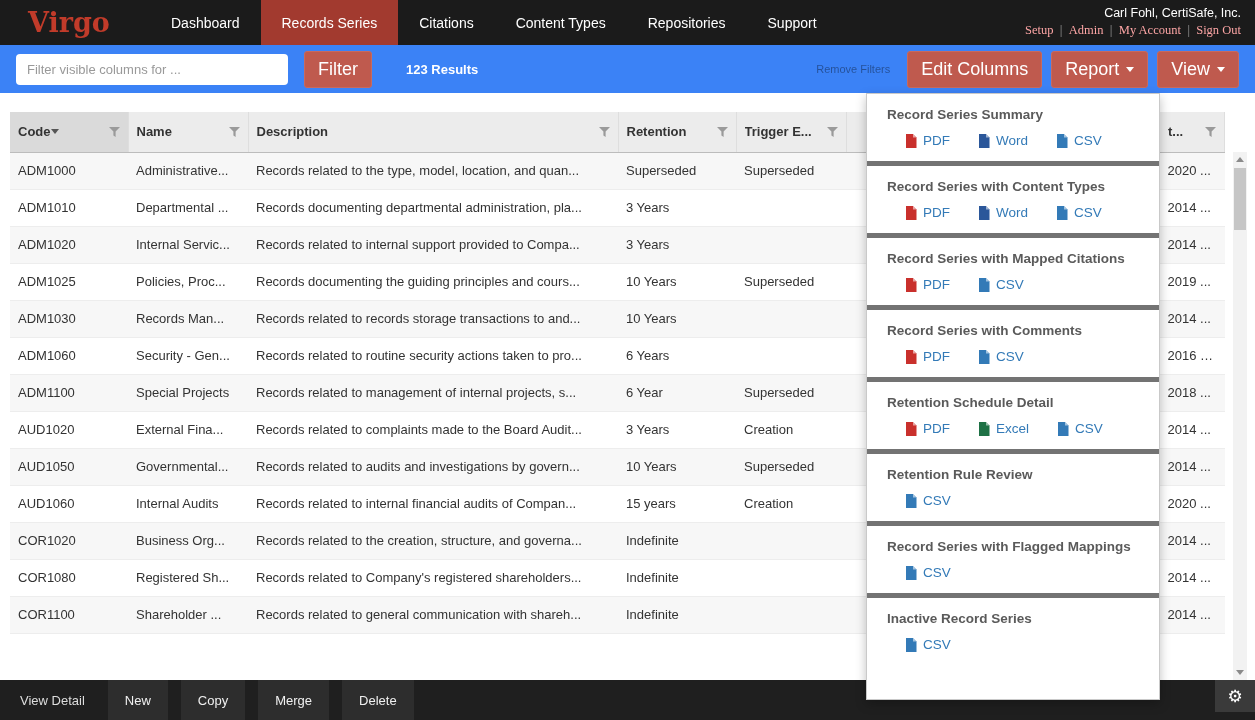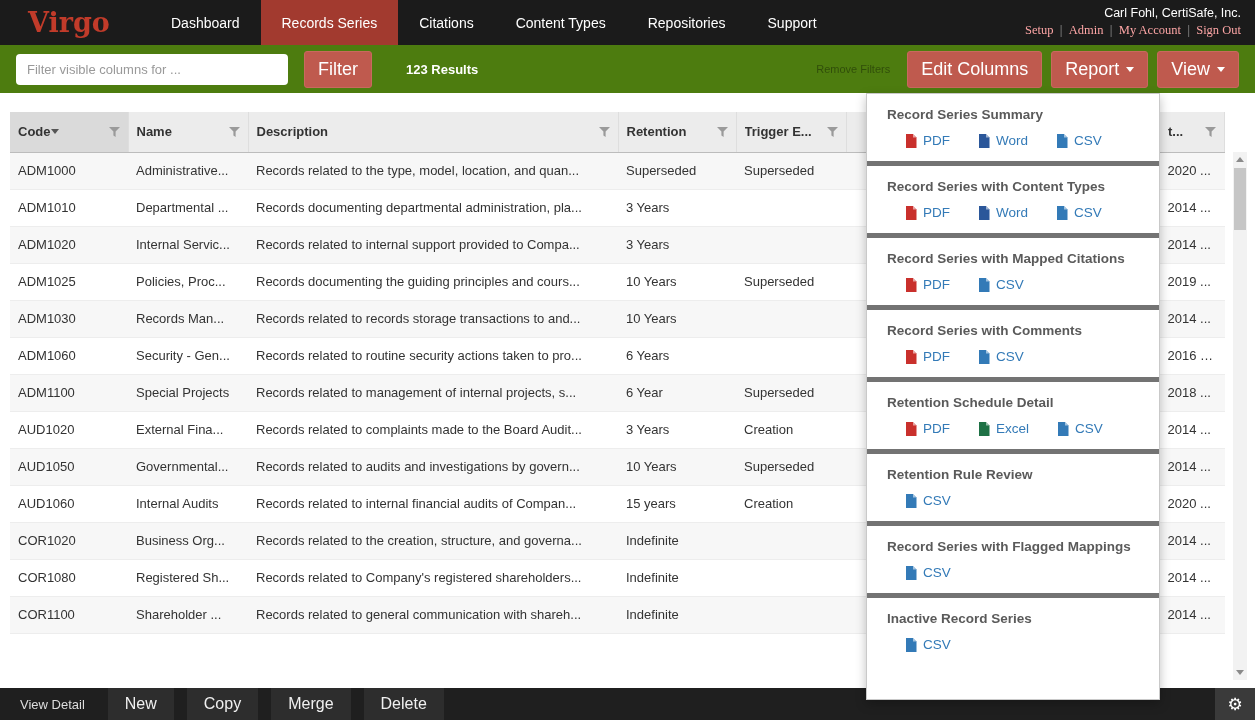--- a/index.html
+++ b/index.html
@@ -13,21 +13,21 @@
   .nav { display:flex; }
   .nav-item { padding:0 21px; display:flex; align-items:center; font-size:14px; cursor:pointer; white-space:nowrap; }
   .nav-item.active { background:#a23a2f; }
   .topbar-right { margin-left:auto; text-align:right; padding:6px 14px 0 0; }
   .user-name { font-size:12.5px; color:#fff; }
   .top-links { font-size:12.5px; color:#9a9a9a; margin-top:3px; }
   .top-link { color:#fca5a5; cursor:pointer;font-family:Liberation Serif, serif; }
   .top-sep { color:#6f6f6f; margin:0 6px; }
 
   
-  .toolbar { height:48px; background:#4d7c0f; display:flex; align-items:center; padding:0 16px; }
+  .toolbar { height:48px; background:#3b82f6; display:flex; align-items:center; padding:0 16px; }
   .filter-input { width:272px; height:31px; border:none; border-radius:4px; padding:0 11px; font-size:13px; color:#333; outline:none; }
   .filter-input::placeholder { color:#999; }
   .btn { background:#bf5a4e; color:#fff; border:1px solid #c8695e; border-radius:3px;
          font-size:18px; padding:7px 13px; cursor:pointer; display:flex; align-items:center; white-space:nowrap; }
   .btn-filter { margin-left:16px; }
   .results { color:#fff; font-weight:bold; font-size:13px; margin-left:34px; }
   .toolbar-right { margin-left:auto; display:flex; align-items:center; gap:9px; }
   .remove-filters { color:rgba(0,0,0,0.38); font-size:11px; margin-right:8px; cursor:default; }
   .caret { width:0; height:0; border-left:4px solid transparent; border-right:4px solid transparent;
            border-top:5px solid #fff; display:inline-block; margin-left:7px; }
@@ -63,24 +63,24 @@
   .report-menu { position:absolute; left:866px; top:93px; width:294px; height:607px; background:#fff;
                  border:1px solid #c9c9c9; box-shadow:0 4px 10px rgba(0,0,0,0.25); z-index:100; overflow:hidden; }
   .menu-section { padding:13px 18px 13px 20px; border-bottom:5px solid #737373; }
   .menu-section:last-child { border-bottom:none; }
   .menu-title { font-weight:bold; color:#5a5a5a; font-size:13.5px; margin-bottom:11px; }
   .menu-links { display:flex; gap:28px; padding-left:18px; }
   .menu-link { font-size:13.5px; display:flex; align-items:center; gap:6px; cursor:pointer; color:#337ab7; }
   .file-icon { display:flex; align-items:center; }
 
   
-  .footer { position:absolute; bottom:0; left:0; right:0; height:32px; background:#1f1f1f;
+  .footer { position:absolute; bottom:0; left:0; right:0; height:40px; background:#1f1f1f;
             display:flex; align-items:stretch; padding-left:10px; z-index:10; }
   .footer-link { color:#ddd; font-size:13px; display:flex; align-items:center; padding:0 10px; cursor:pointer; }
-  .footer-btn { background:#2d2d2d; color:#f0f0f0; font-size:16px; display:flex; align-items:center;
+  .footer-btn { background:#2d2d2d; color:#f0f0f0; font-size:13px; display:flex; align-items:center;
                 padding:0 17px; margin-left:13px; cursor:pointer; }
   .gear-button { position:absolute; right:0; top:0; width:40px; height:32px; background:#3a3a3a;
                  display:flex; align-items:center; justify-content:center; cursor:pointer; }
   .gear-glyph::before { content:"\2699"; color:#fff; font-size:17px; }
 </style>
 </head>
 <body>
 
 <div class="topbar">
   <div class="logo">Virgo</div>

